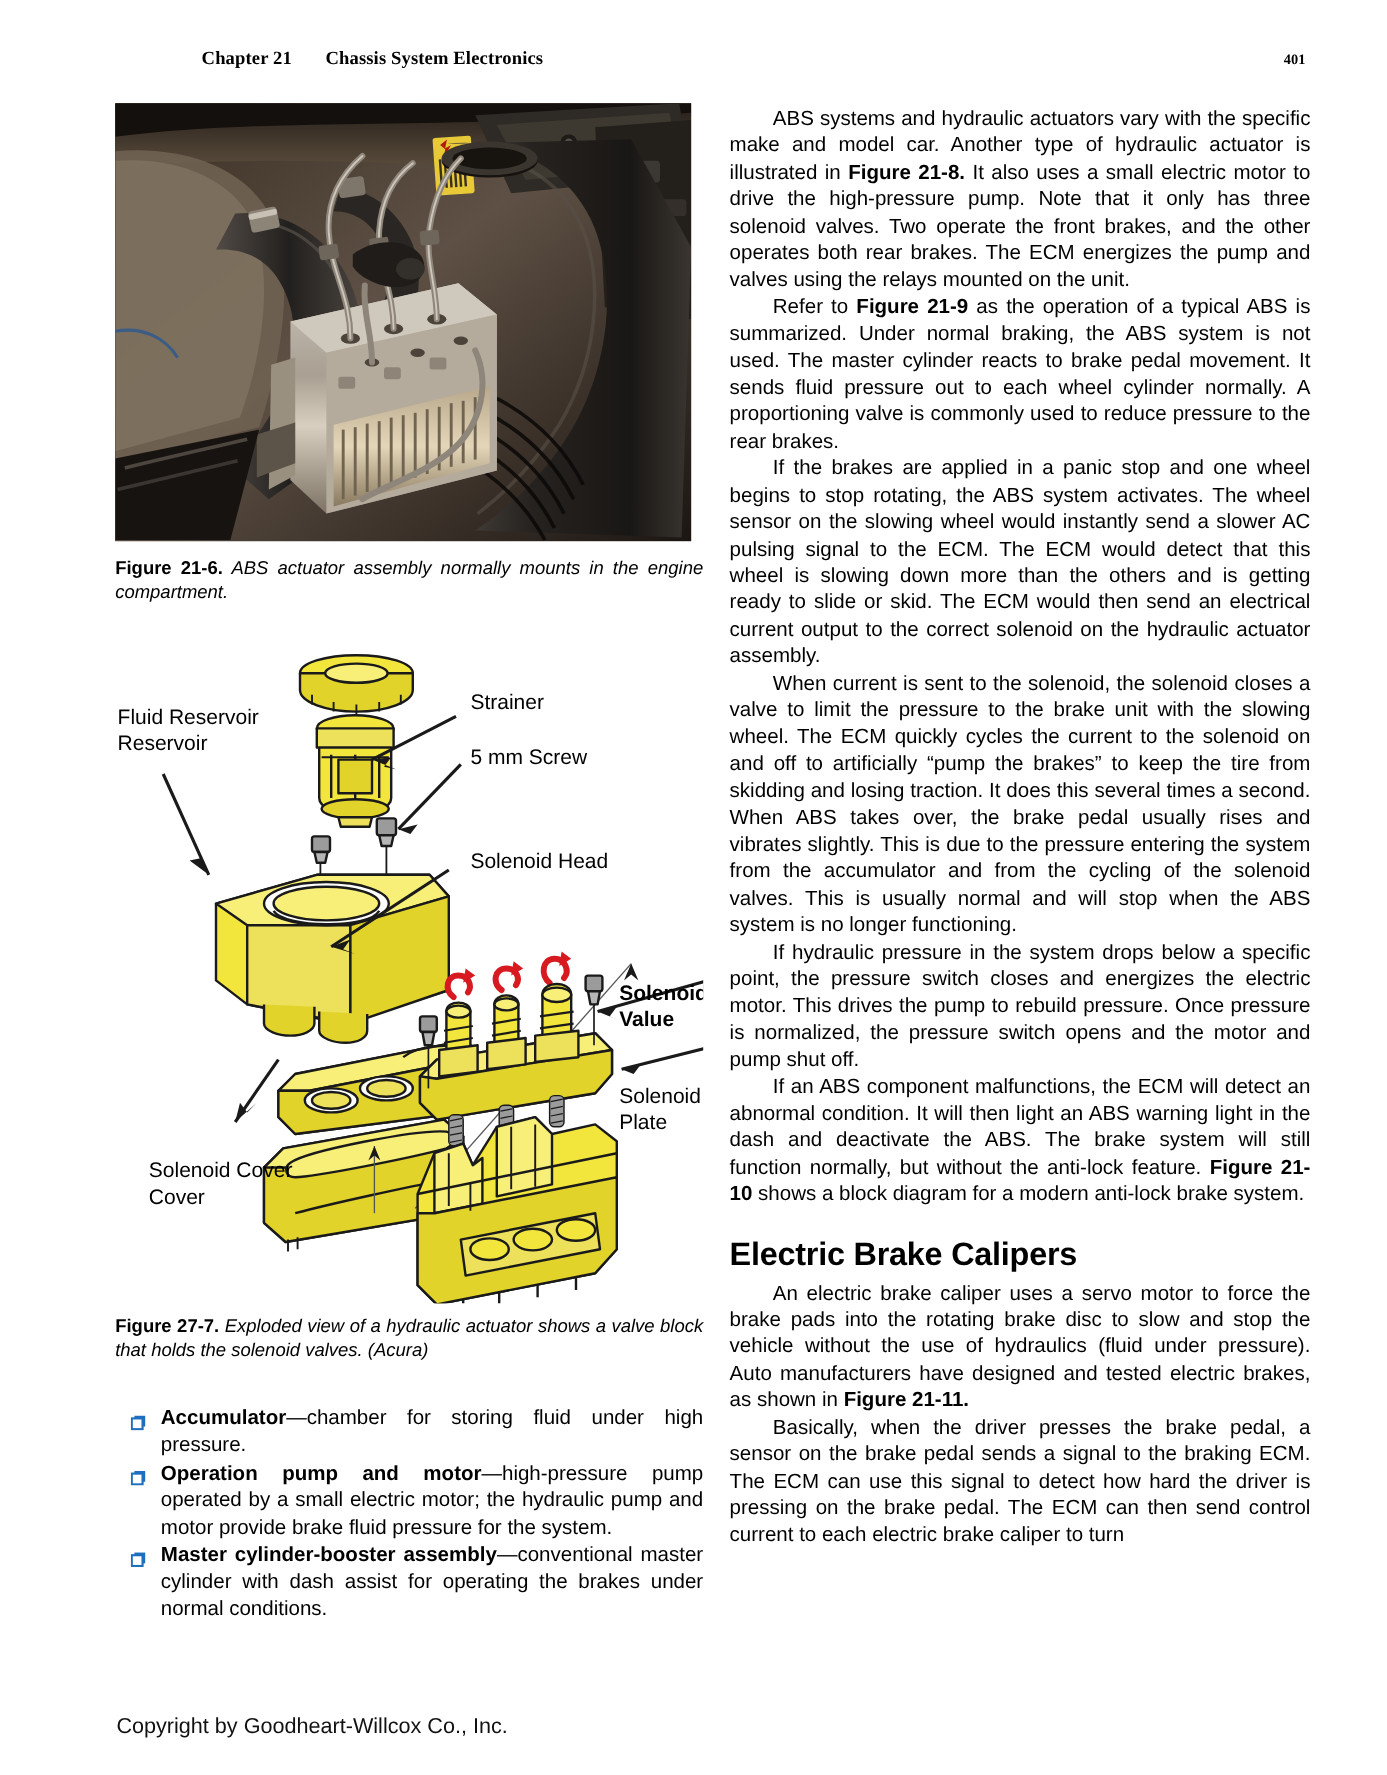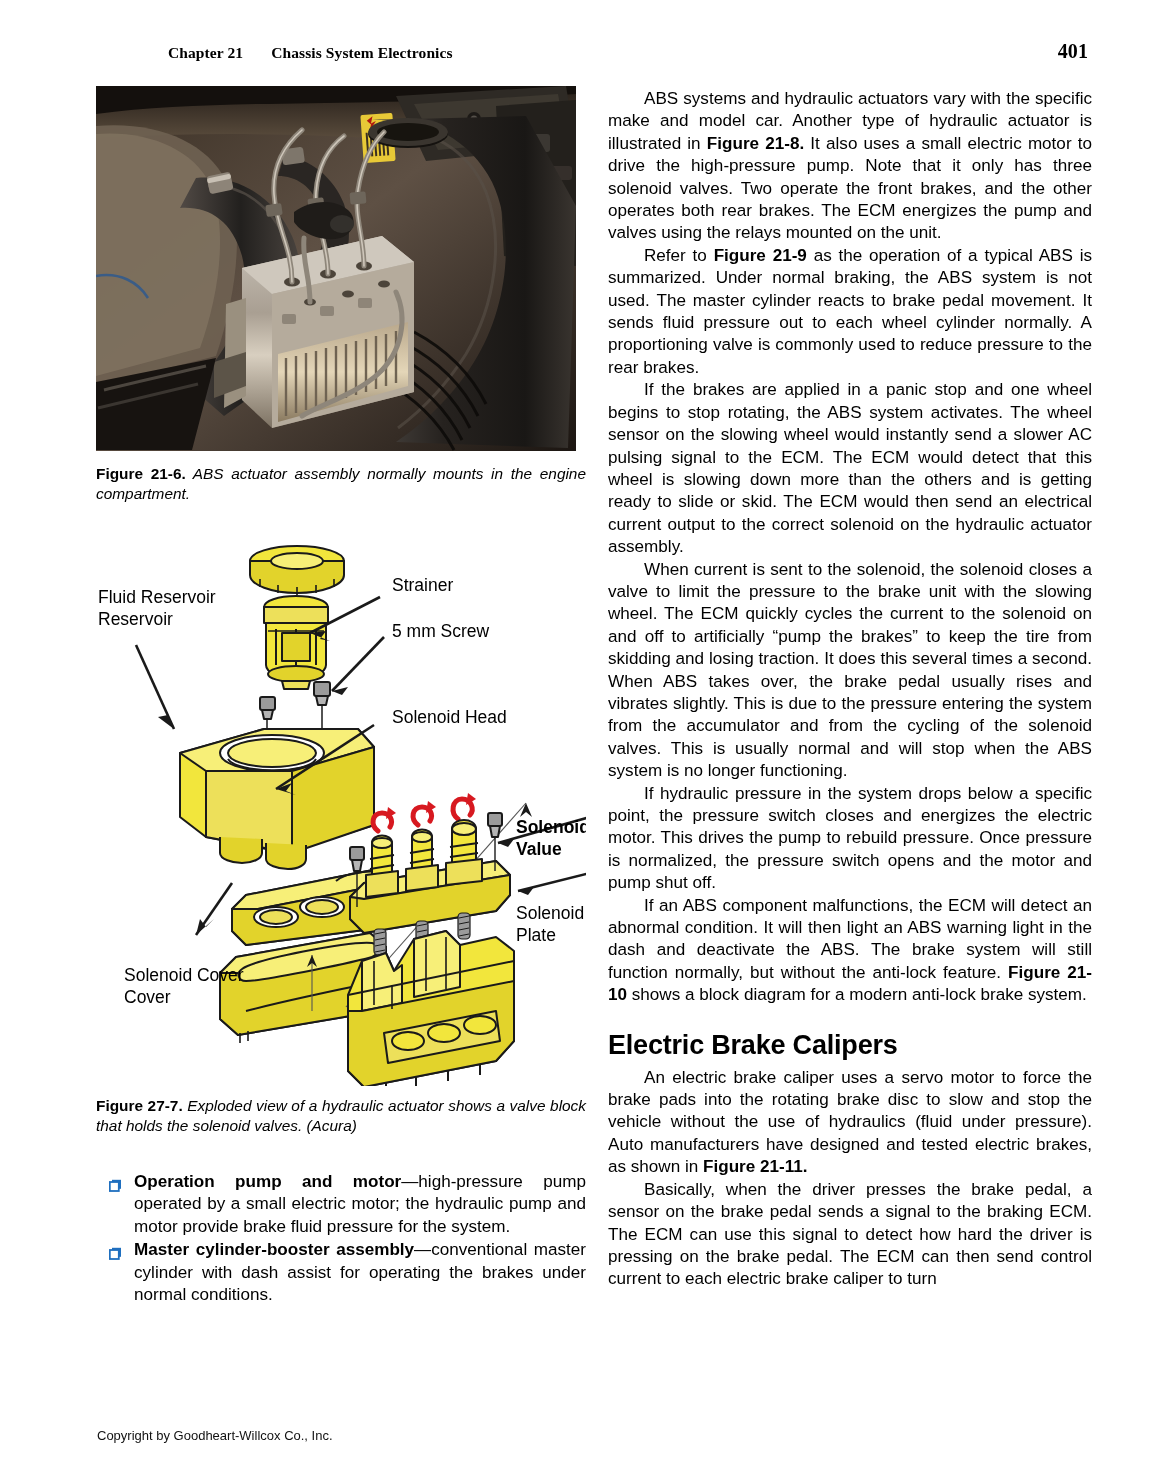--- a/index.html
+++ b/index.html
@@ -25,21 +25,21 @@
     display: flex;
     align-items: baseline;
     font-family: "Liberation Serif", serif;
     font-weight: bold;
     font-size: 15.5px;
     letter-spacing: .1px;
     justify-content: center;
   }
   .running-head .chap { white-space: nowrap; }
   .running-head .title { margin-left: 28px; white-space: nowrap; }
-  .running-head .pageno { margin-left: auto; font-size: 20px; }
+  .running-head .pageno { margin-left: auto; font-size: 12px; }
 
   
   .col-left {
     position: absolute;
     left: 96px;
     top: 86px;
     width: 490px;
   }
   .col-right {
     position: absolute;
@@ -128,21 +128,21 @@
     height: 13px;
   }
   ul.term-list li .term { font-weight: bold; }
 
   
   .copyright {
     position: absolute;
     left: 97px;
     top: 1428px;
     font-family: "Liberation Sans", sans-serif;
-    font-size: 13px;
+    font-size: 18px;
     color: #111;
   }
 </style>
 </head>
 <body>
 
 <div class="running-head">
   <span class="chap">Chapter 21</span>
   <span class="title">Chassis System Electronics</span>
   <span class="pageno">401</span>
@@ -517,20 +517,29 @@
   </div>
 
   <ul class="term-list">
     <li>
       <span class="bullet">
         <svg viewBox="0 0 13 13" width="13" height="13">
             <rect x="3" y="0.8" width="9" height="9" fill="#1F6FBF"></rect>
             <rect x="0.8" y="3" width="9" height="9" fill="#fff" stroke="#1F6FBF" stroke-width="1.8"></rect>
           </svg>
       </span>
+      <span class="term">Accumulator</span><span>—chamber for storing fluid under high pressure.</span>
+    </li>
+    <li>
+      <span class="bullet">
+        <svg viewBox="0 0 13 13" width="13" height="13">
+            <rect x="3" y="0.8" width="9" height="9" fill="#1F6FBF"></rect>
+            <rect x="0.8" y="3" width="9" height="9" fill="#fff" stroke="#1F6FBF" stroke-width="1.8"></rect>
+          </svg>
+      </span>
       <span class="term">Operation pump and motor</span><span>—high-pressure pump operated by a small electric motor; the hydraulic pump and motor provide brake fluid pressure for the system.</span>
     </li>
     <li>
       <span class="bullet">
         <svg viewBox="0 0 13 13" width="13" height="13">
             <rect x="3" y="0.8" width="9" height="9" fill="#1F6FBF"></rect>
             <rect x="0.8" y="3" width="9" height="9" fill="#fff" stroke="#1F6FBF" stroke-width="1.8"></rect>
           </svg>
       </span>
       <span class="term">Master cylinder-booster assembly</span><span>—conventional master cylinder with dash assist for operating the brakes under normal conditions.</span>

